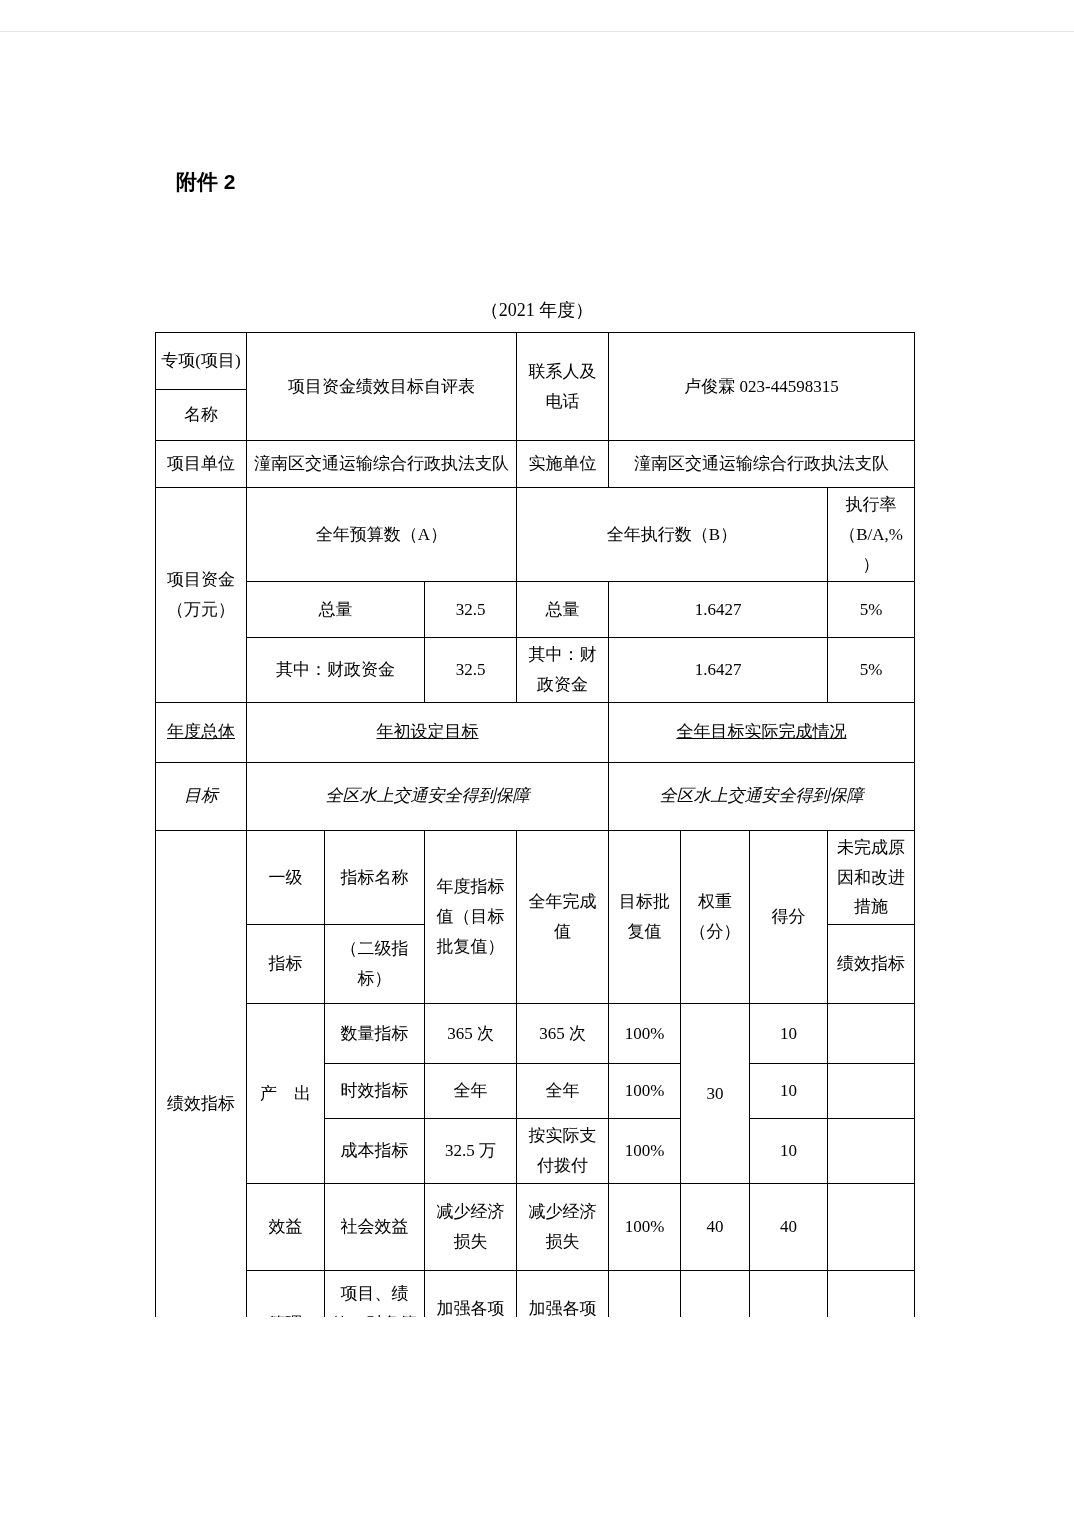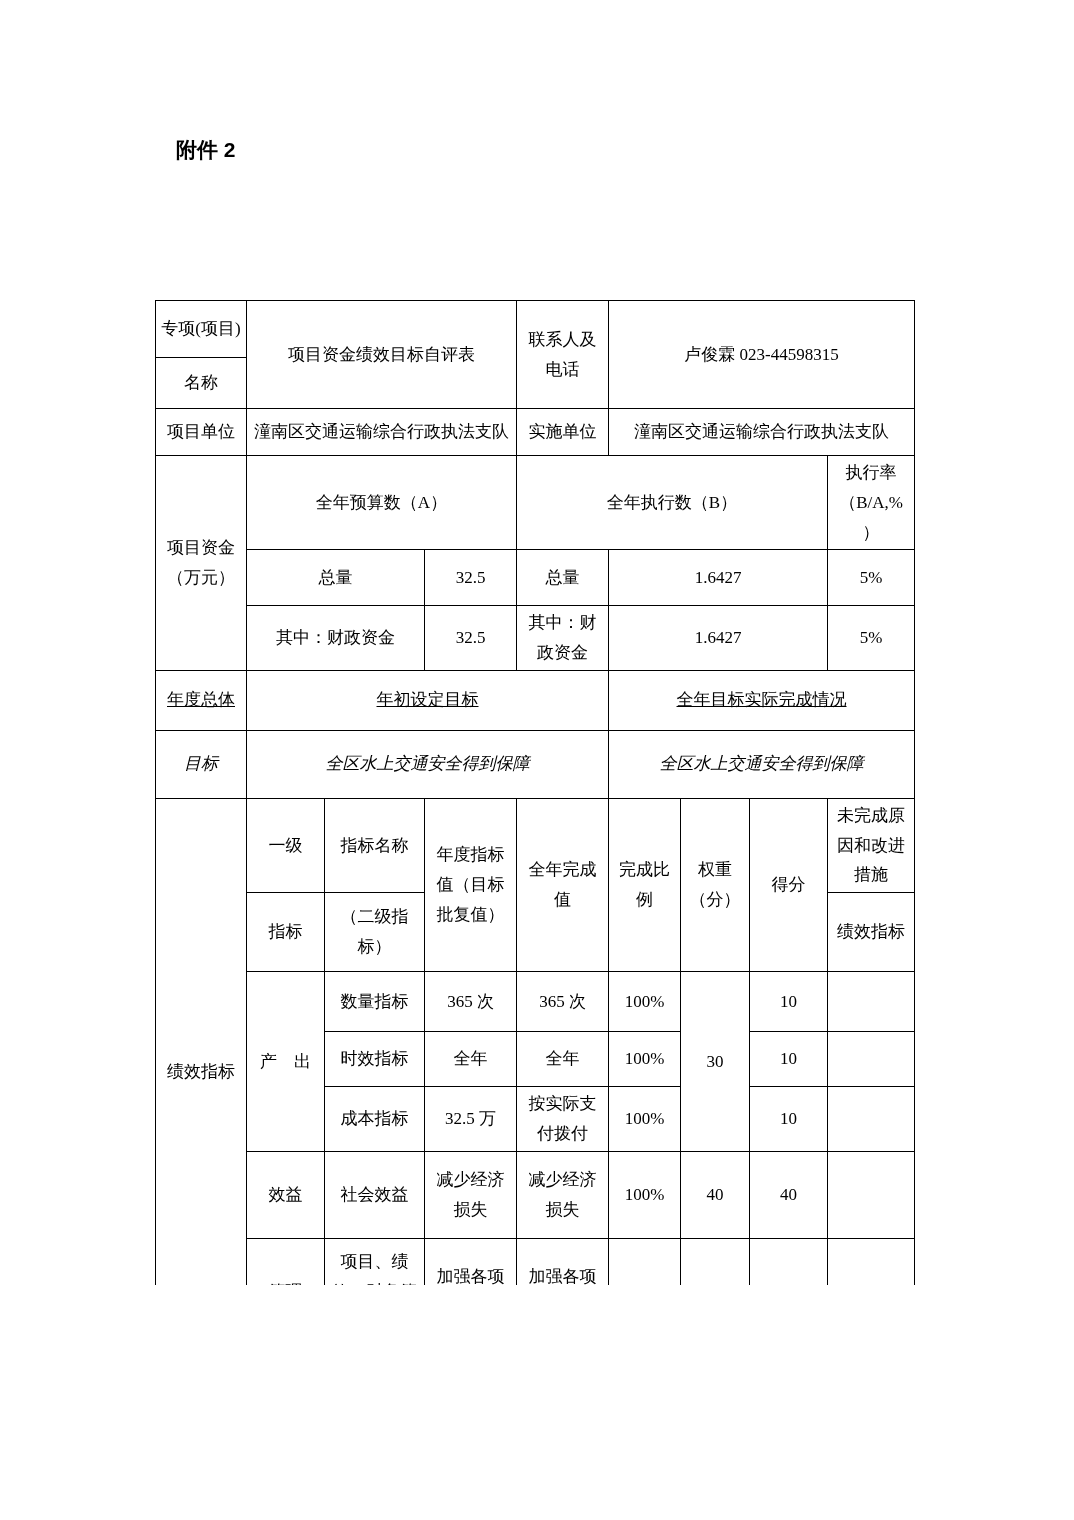--- a/index.html
+++ b/index.html
@@ -8,20 +8,21 @@
     font-family: "Liberation Serif", "DejaVu Serif", serif;
     color: #000;
   }
   .page {
     position: relative;
     width: 1074px;
     height: 1285px;
     background: #ffffff;
     outline: 1px solid #e5e5e5;
     overflow: hidden;
+    margin-top: 32px;
   }
   .attachment {
     position: absolute;
     top: 136px;
     left: 176px;
     font-family: "Liberation Sans", "DejaVu Sans", sans-serif;
     font-weight: bold;
     font-size: 21px;
   }
   .doc-title {
@@ -76,20 +77,21 @@
   tr.r8   { height: 65px; }
   tr.r9   { height: 87px; }
   tr.r10  { height: 107px; }
 </style>
 </head>
 <body>
 
 <div class="page">
 
   <div class="attachment">附件 2</div>
+  <div class="doc-subtitle">（2021 年度）</div>
 
   <table class="main-table">
     <colgroup>
       <col style="width:91px">
         <col style="width:78px">
         <col style="width:100px">
       <col style="width:92px">
         <col style="width:92px">
         <col style="width:72px">
       <col style="width:69px">
@@ -148,21 +150,21 @@
         <td colspan="4">全区水上交通安全得到保障</td>
         <td colspan="4">全区水上交通安全得到保障</td>
       </tr>
 
       <tr class="r5a">
         <td rowspan="7">绩效指标</td>
         <td>一级</td>
         <td>指标名称</td>
         <td rowspan="2">年度指标值（目标批复值）</td>
         <td rowspan="2">全年完成值</td>
-        <td rowspan="2">完成比例</td>
+        <td rowspan="2">目标批复值</td>
         <td rowspan="2">权重（分）</td>
         <td rowspan="2">得分</td>
         <td>未完成原因和改进措施</td>
       </tr>
       <tr class="r5b">
         <td>指标</td>
         <td>（二级指标）</td>
         <td>绩效指标</td>
       </tr>
 

